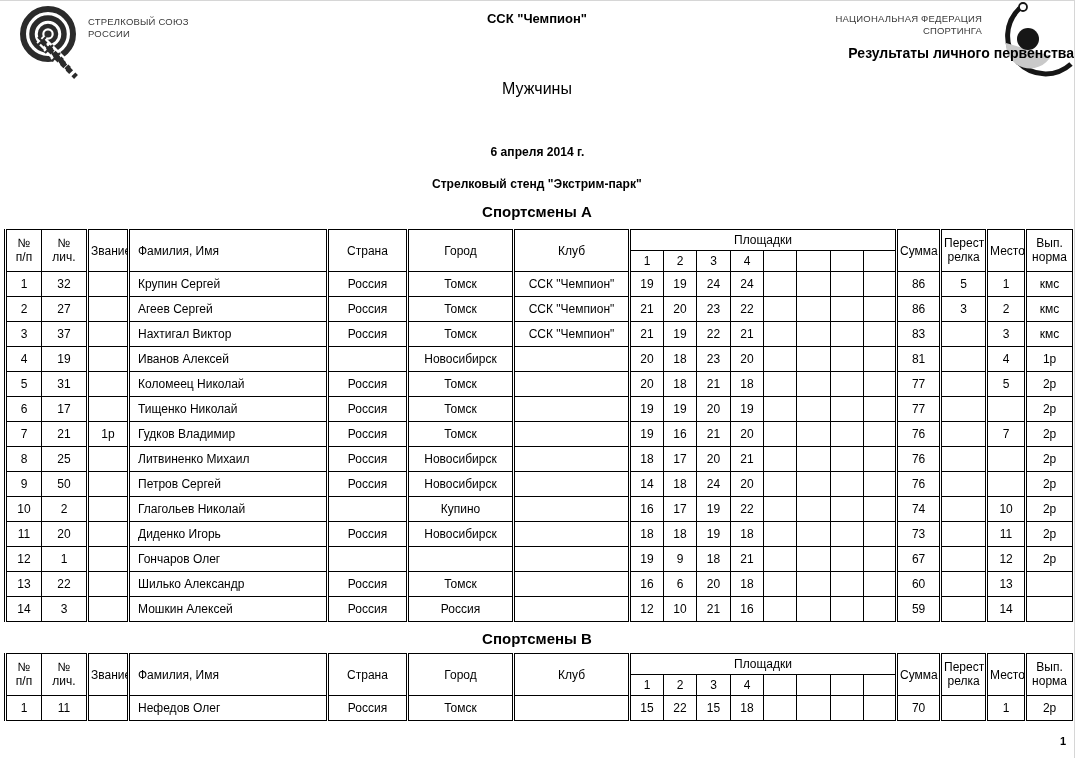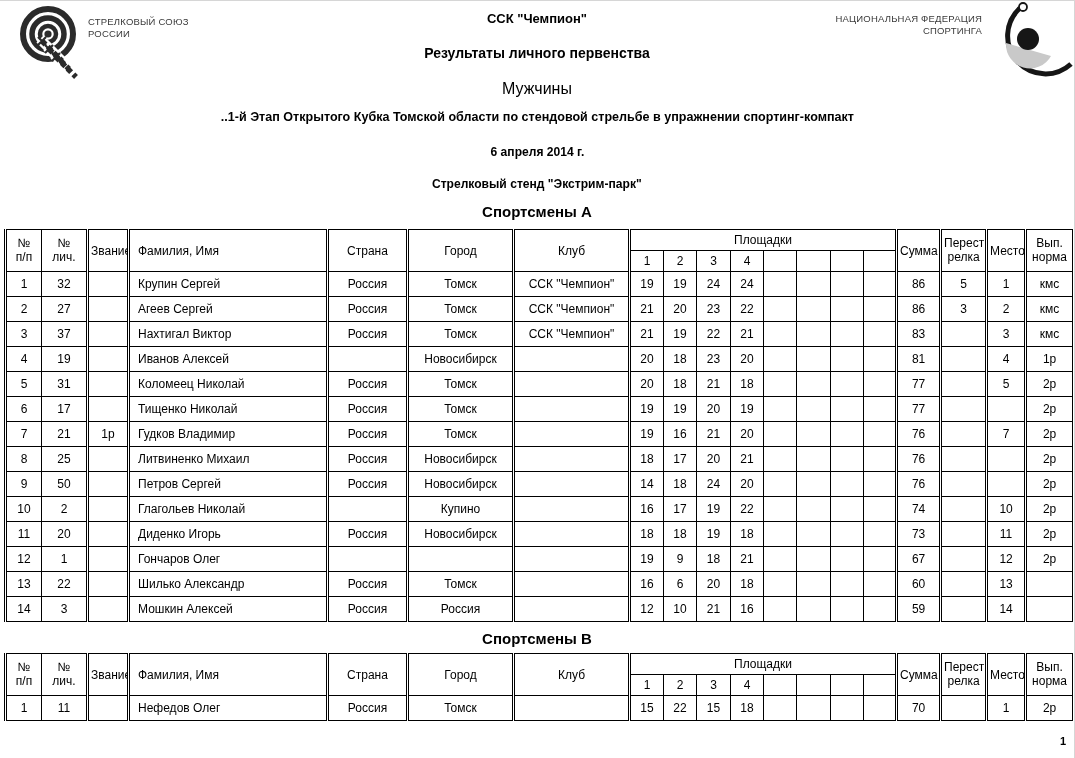--- a/index.html
+++ b/index.html
@@ -3,21 +3,21 @@
 <meta charset="utf-8">
 <style>
   html,body{margin:0;padding:0;background:#fff;}
   .page{
     position:relative;width:1075px;height:758px;background:#fff;overflow:hidden;
     font-family:"Liberation Sans",sans-serif;color:#000;box-sizing:border-box;
     border-top:1px solid #d6d6d6;border-right:1px solid #d6d6d6;
   }
   .title{position:absolute;left:0;width:100%;text-align:center;white-space:nowrap;}
   .t-club {top:10px;font-size:13px;font-weight:bold;}
-  .t-doc  {top:44px;font-size:14px;font-weight:bold;}
+  .t-doc  {top:44px;font-size:14px;font-weight:bold;text-align:right;}
   .t-cat  {top:79px;font-size:16px;}
   .t-event{top:108px;font-size:13.5px;font-weight:bold;}
   .t-date {top:143px;font-size:13px;font-weight:bold;}
   .t-venue{top:175px;font-size:13px;font-weight:bold;}
   .t-secA {top:202px;font-size:15px;font-weight:bold;}
   .t-secB {top:629px;font-size:15px;font-weight:bold;}
   .cond{display:inline-block;transform:scaleX(.93);transform-origin:center;}
   .org{position:absolute;font-size:9.5px;color:#3a3a3a;line-height:1.3;white-space:pre-line;letter-spacing:.2px;}
   .org-left{left:88px;top:15px;text-align:left;}
   .org-right{left:690px;top:12px;width:292px;text-align:right;}
@@ -78,21 +78,20 @@
   <svg class="logo logo-right" width="83" height="85" viewBox="0 0 83 85">
     <path d="M28,7 A36,36 0 1 0 79,63" fill="none" stroke="#161616" stroke-width="5"></path>
     <path d="M14,42 A24,24 0 0 0 59,55 Z" fill="#c9c9c9"></path>
     <circle cx="36" cy="38" r="11" fill="#161616"></circle>
     <circle cx="31" cy="6" r="4" fill="#fff" stroke="#161616" stroke-width="1.8"></circle>
   </svg>
 
   <div class="title t-club">ССК "Чемпион"</div>
   <div class="title t-doc">Результаты личного первенства</div>
   <div class="title t-cat">Мужчины</div>
-  <div class="title t-event"><span class="cond">..1-й Этап Открытого Кубка Томской области по стендовой стрельбе в упражнении спортинг-компакт</span></div>
   <div class="title t-date"><span class="cond">6 апреля 2014 г.</span></div>
   <div class="title t-venue"><span class="cond">Стрелковый стенд "Экстрим-парк"</span></div>
   <div class="title t-secA">Спортсмены А</div>
   <div class="title t-secB">Спортсмены В</div>
 
   <table class="results tableA">
     <colgroup>
       <col style="width:36px">
         <col style="width:46px">
         <col style="width:41px">

